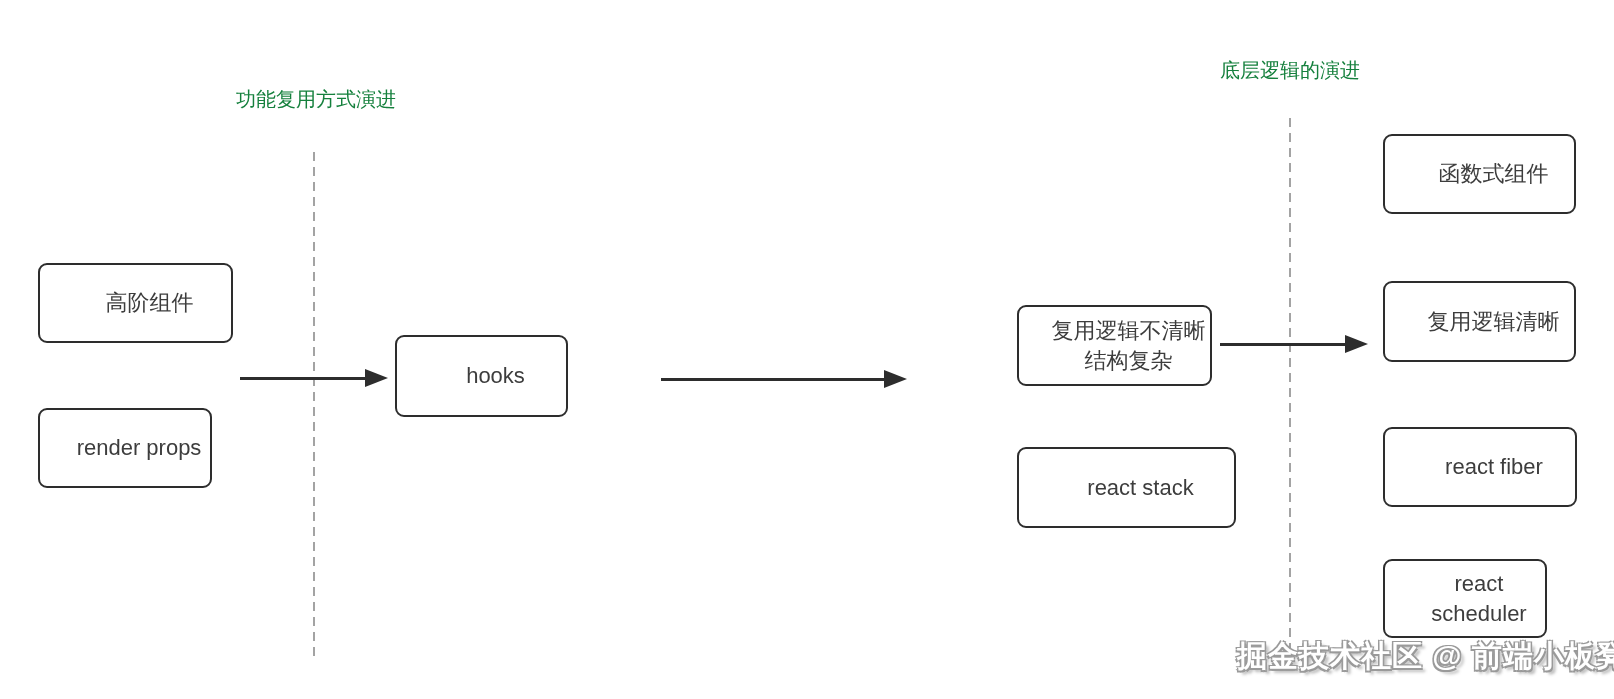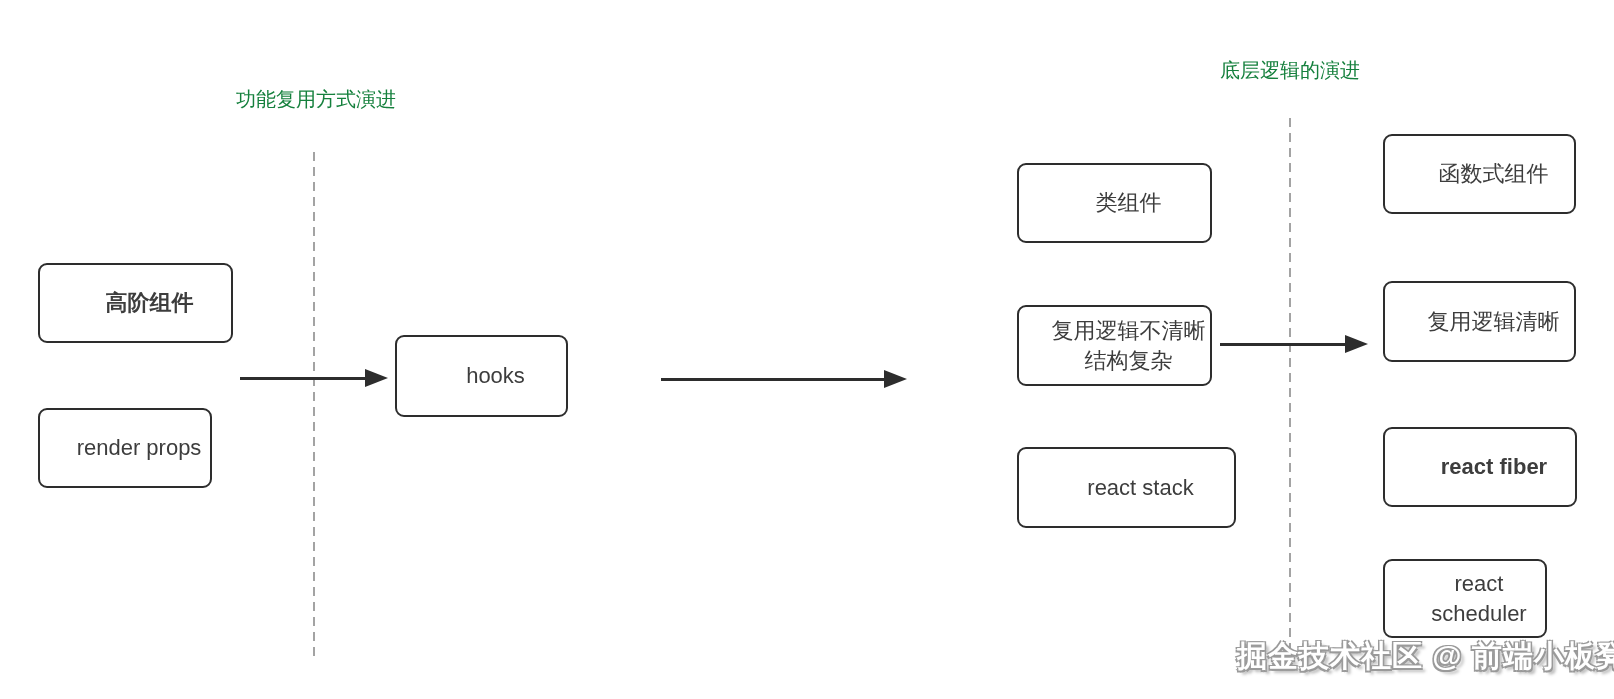--- a/index.html
+++ b/index.html
@@ -76,29 +76,29 @@
     color: #ffffff;
     text-shadow:
       -1.5px -1.5px 0 #9a9a9a,
        1.5px -1.5px 0 #9a9a9a,
       -1.5px  1.5px 0 #9a9a9a,
        1.5px  1.5px 0 #9a9a9a,
        4px 4px 3px rgba(60,60,60,0.35);
   }
 
   
-  .n-hoc            { left: 38px;   top: 263px; width: 195px; height: 80px; font-weight: bold; }
+  .n-hoc            { left: 38px;   top: 263px; width: 195px; height: 80px; }
   .n-render-props   { left: 38px;   top: 408px; width: 174px; height: 80px; }
   .n-hooks          { left: 395px;  top: 335px; width: 173px; height: 82px; }
   .n-class          { left: 1017px; top: 163px; width: 195px; height: 80px; }
   .n-reuse-unclear  { left: 1017px; top: 305px; width: 195px; height: 81px; justify-content: center; }
   .n-react-stack    { left: 1017px; top: 447px; width: 219px; height: 81px; }
   .n-func           { left: 1383px; top: 134px; width: 193px; height: 80px; }
   .n-reuse-clear    { left: 1383px; top: 281px; width: 193px; height: 81px; text-align: center; }
-  .n-fiber          { left: 1383px; top: 427px; width: 194px; height: 80px; font-weight: bold; }
+  .n-fiber          { left: 1383px; top: 427px; width: 194px; height: 80px; }
   .n-scheduler      { left: 1383px; top: 559px; width: 164px; height: 79px; }
 
   .lbl-left  { left: 236px;  top: 86px; }
   .lbl-right { left: 1220px; top: 57px; }
 
   .divider-1 { left: 313px;  top: 152px; height: 509px; }
   .divider-2 { left: 1289px; top: 118px; height: 530px; }
 
   .arrow-1 { left: 240px;  top: 369px; width: 148px; }
   .arrow-2 { left: 661px;  top: 370px; width: 246px; }
@@ -119,23 +119,20 @@
     <span>高阶组件</span>
   </div>
   <div class="node n-render-props">
     <span>render props</span>
   </div>
 
   <div class="node n-hooks">
     <span>hooks</span>
   </div>
 
-  <div class="node n-class">
-    <span>类组件</span>
-  </div>
   <div class="node n-reuse-unclear">
     <span>复用逻辑不清晰</span>
     <span>结构复杂</span>
   </div>
   <div class="node n-react-stack">
     <span>react stack</span>
   </div>
 
   <div class="node n-func">
     <span>函数式组件</span>

